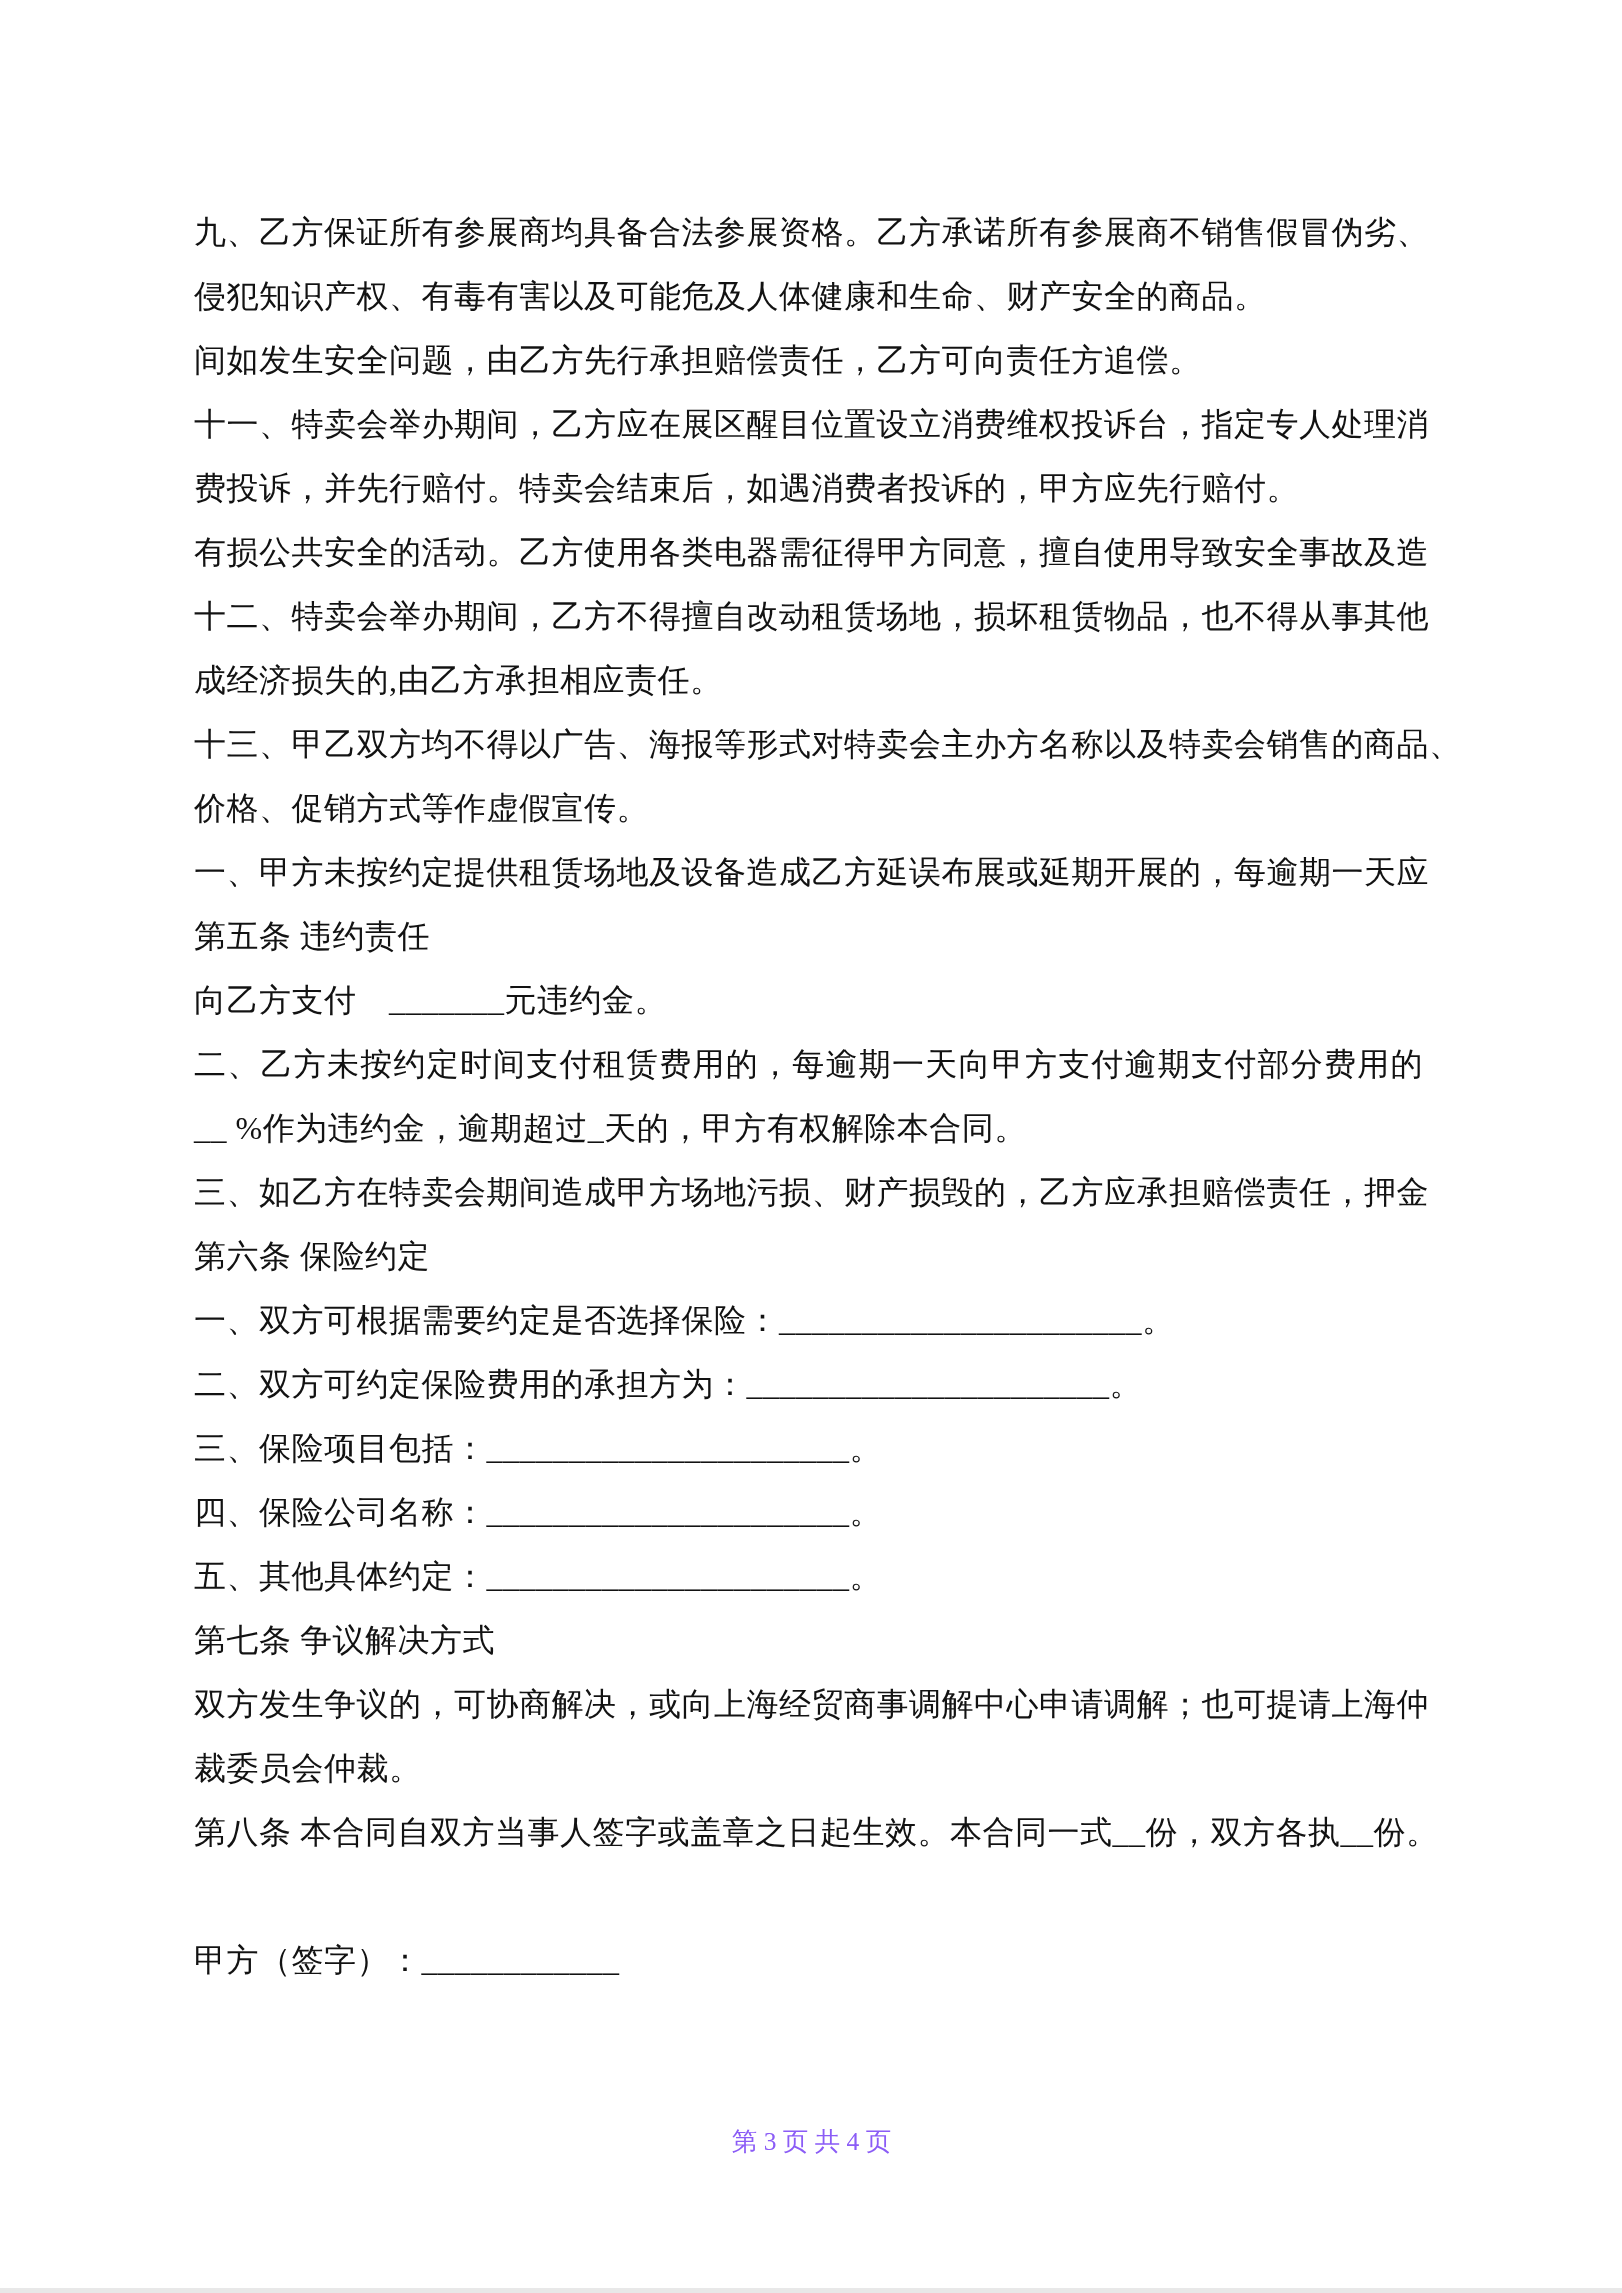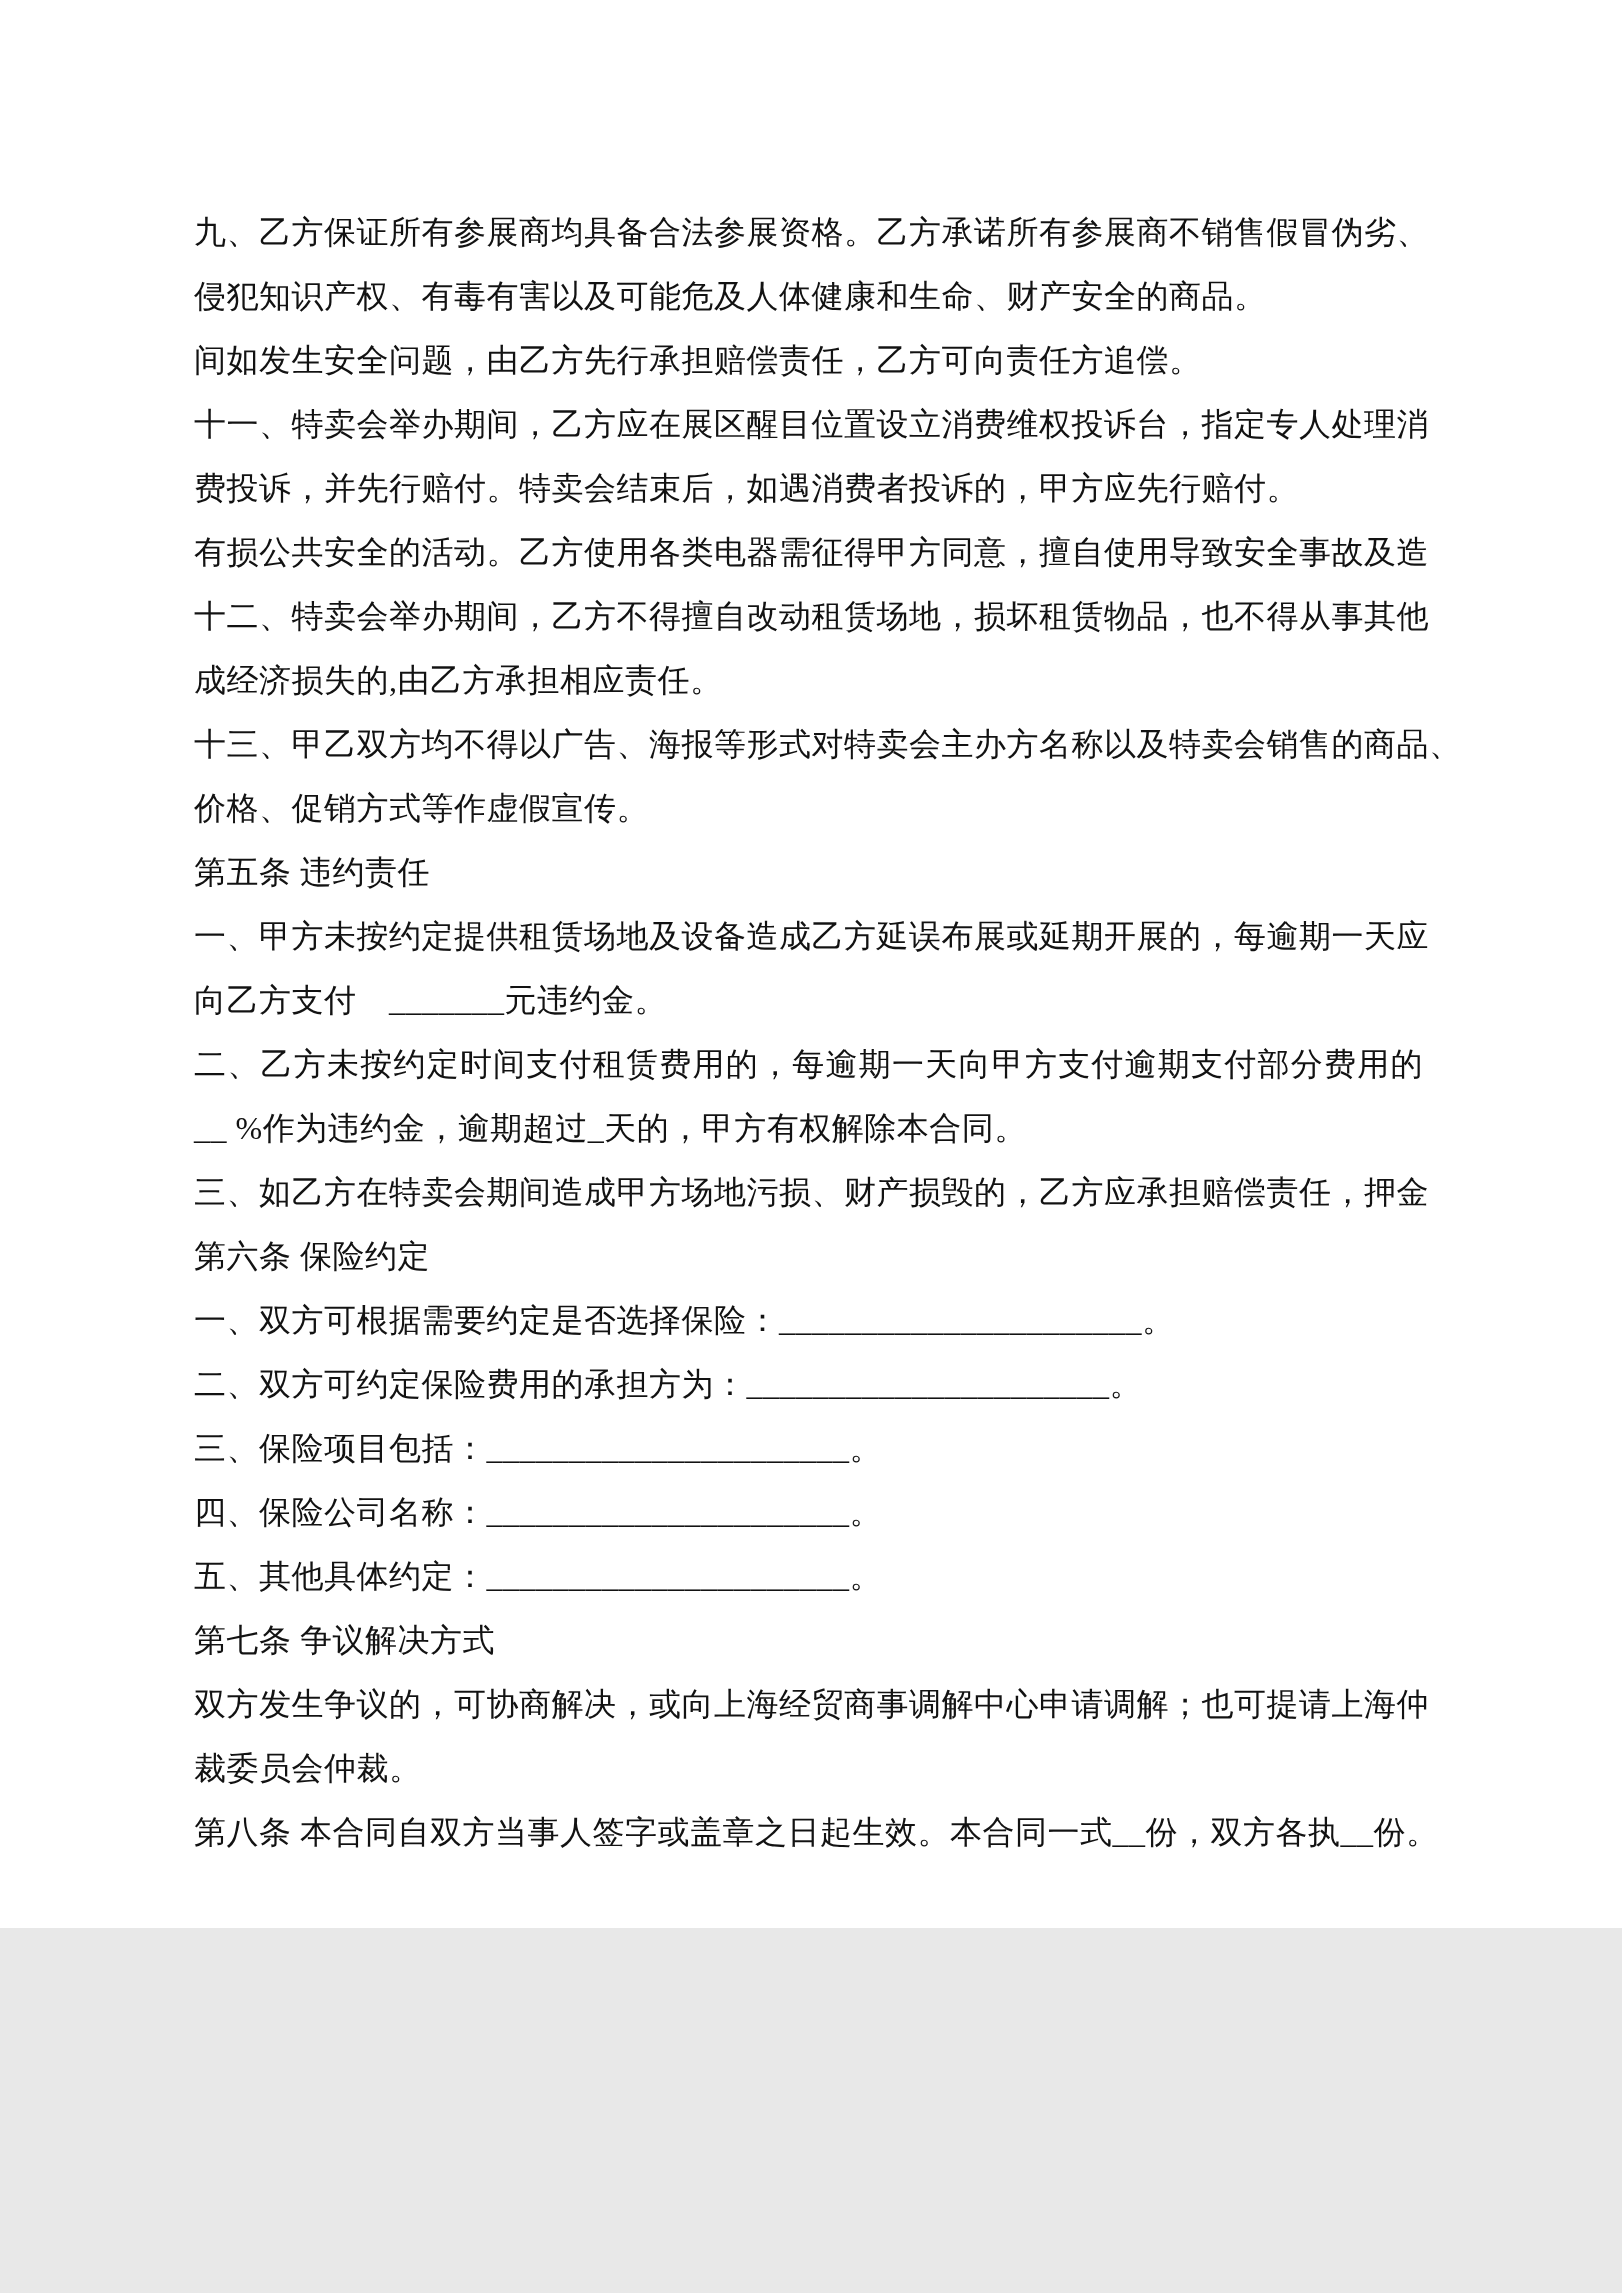--- a/index.html
+++ b/index.html
@@ -1,19 +1,19 @@
 <!DOCTYPE html>
 <html style="font-size:14.5px"><head>
 <meta charset="utf-8">
 <style>
   html,body{margin:0;padding:0;background:#e8e8e8;}
   .page{
     position:relative;
     width:1623px;
-    height:1928px;
+    height:2288px;
     margin:0 auto;
     background:#ffffff;
     font-family:"Liberation Serif","DejaVu Serif",serif;
     color:#121212;
     overflow:hidden;
   }
   .content{
     position:absolute;
     left:194px;
     top:200px;
@@ -51,22 +51,22 @@
       <div class="line full">九、乙方保证所有参展商均具备合法参展资格。乙方承诺所有参展商不销售假冒伪劣、</div>
       <div class="line">侵犯知识产权、有毒有害以及可能危及人体健康和生命、财产安全的商品。</div>
       <div class="line">间如发生安全问题，由乙方先行承担赔偿责任，乙方可向责任方追偿。</div>
       <div class="line full">十一、特卖会举办期间，乙方应在展区醒目位置设立消费维权投诉台，指定专人处理消</div>
       <div class="line">费投诉，并先行赔付。特卖会结束后，如遇消费者投诉的，甲方应先行赔付。</div>
       <div class="line full">有损公共安全的活动。乙方使用各类电器需征得甲方同意，擅自使用导致安全事故及造</div>
       <div class="line full">十二、特卖会举办期间，乙方不得擅自改动租赁场地，损坏租赁物品，也不得从事其他</div>
       <div class="line">成经济损失的,由乙方承担相应责任。</div>
       <div class="line full">十三、甲乙双方均不得以广告、海报等形式对特卖会主办方名称以及特卖会销售的商品、</div>
       <div class="line">价格、促销方式等作虚假宣传。</div>
+      <div class="line full">一、甲方未按约定提供租赁场地及设备造成乙方延误布展或延期开展的，每逾期一天应</div>
       <div class="line">第五条 违约责任</div>
-      <div class="line full">一、甲方未按约定提供租赁场地及设备造成乙方延误布展或延期开展的，每逾期一天应</div>
       <div class="line">向乙方支付　_______元违约金。</div>
       <div class="line full">二、乙方未按约定时间支付租赁费用的，每逾期一天向甲方支付逾期支付部分费用的</div>
       <div class="line">__ %作为违约金，逾期超过_天的，甲方有权解除本合同。</div>
       <div class="line full">三、如乙方在特卖会期间造成甲方场地污损、财产损毁的，乙方应承担赔偿责任，押金</div>
       <div class="line">第六条 保险约定</div>
       <div class="line">一、双方可根据需要约定是否选择保险：______________________。</div>
       <div class="line">二、双方可约定保险费用的承担方为：______________________。</div>
       <div class="line">三、保险项目包括：______________________。</div>
       <div class="line">四、保险公司名称：______________________。</div>
       <div class="line">五、其他具体约定：______________________。</div>

